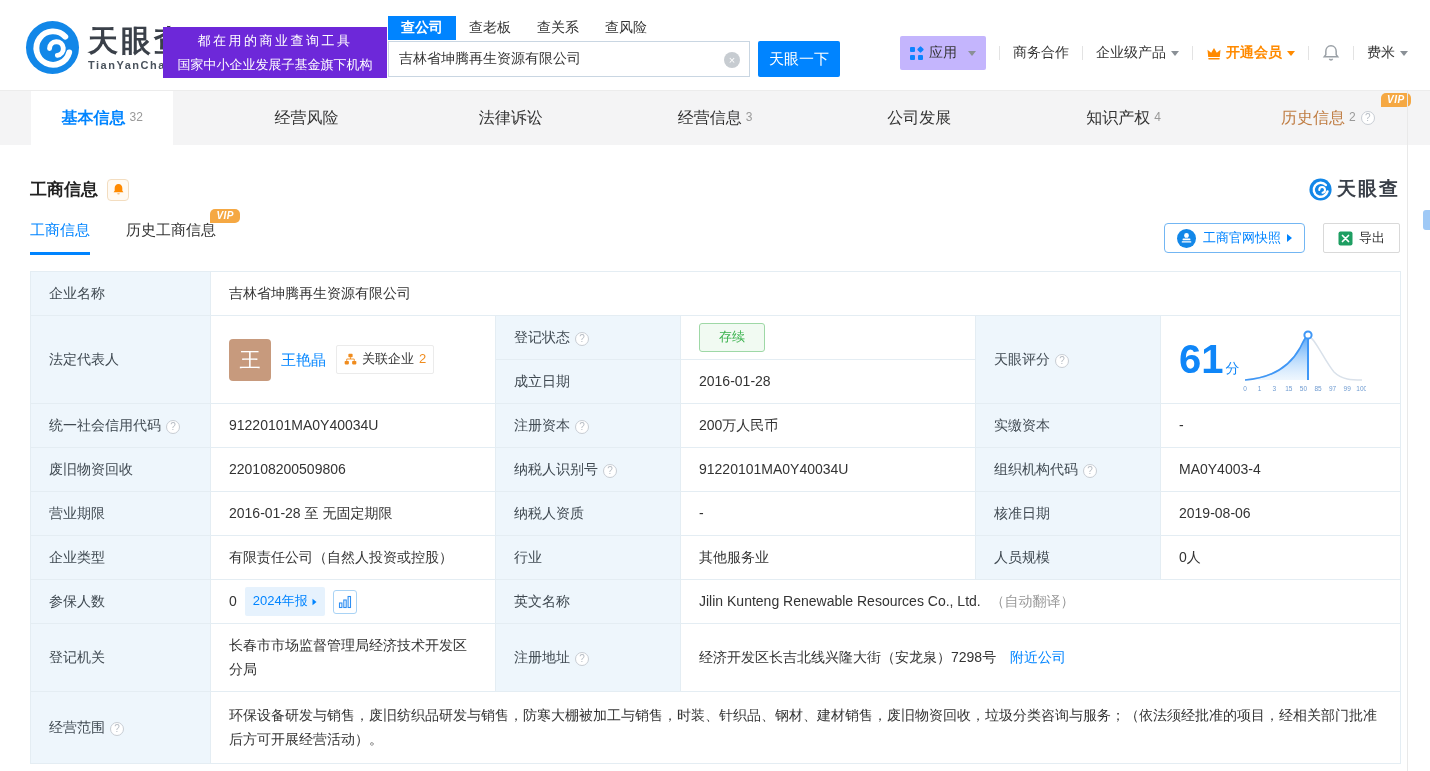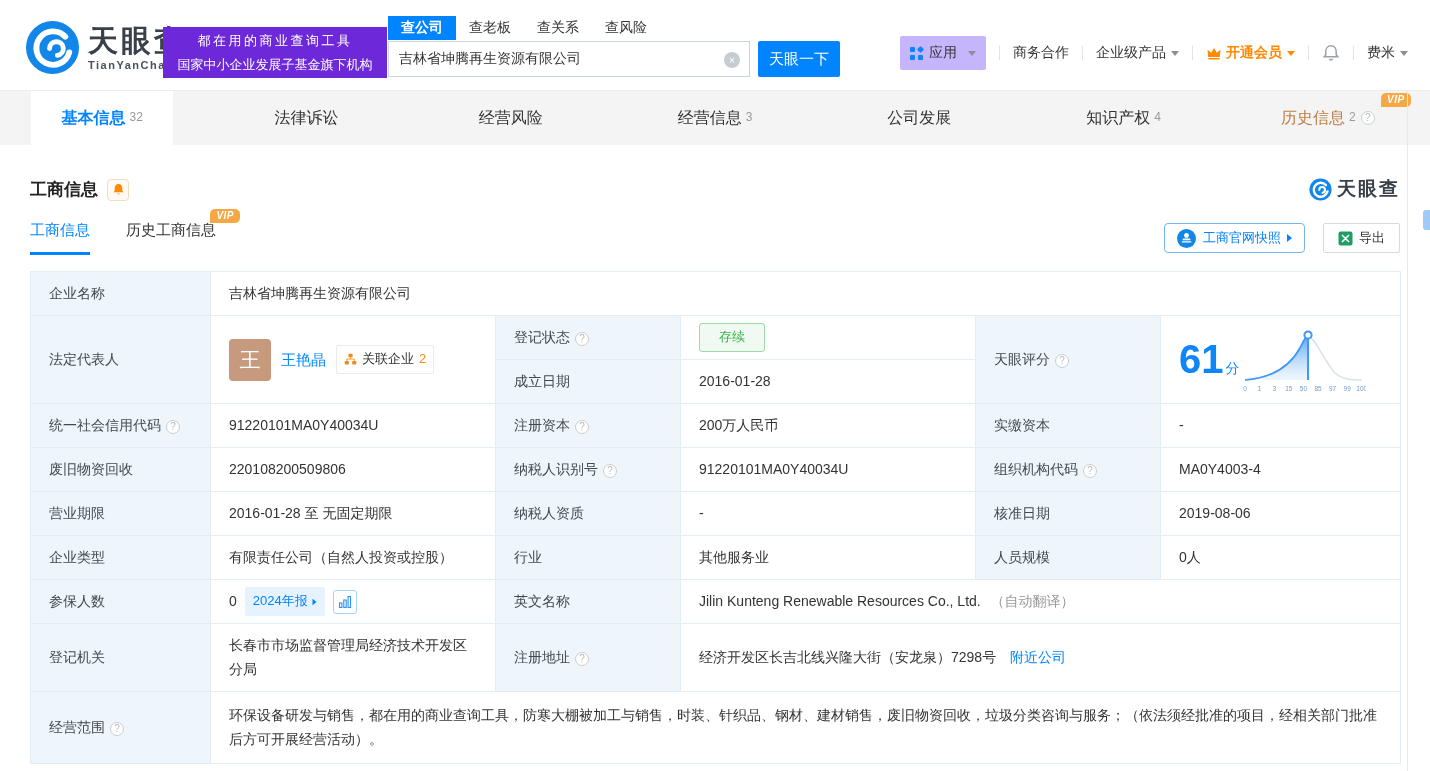--- a/index.html
+++ b/index.html
@@ -204,26 +204,26 @@
 
   <nav class="tabstrip">
     <div class="tab active">
       <div class="tab-inner">
         <span>基本信息</span>
         <span class="tab-count">32</span>
       </div>
     </div>
     <div class="tab">
       <div class="tab-inner">
+          <span>经营风险</span>
+        </div>
+    </div>
+    <div class="tab">
+      <div class="tab-inner">
           <span>法律诉讼</span>
-        </div>
-    </div>
-    <div class="tab">
-      <div class="tab-inner">
-          <span>经营风险</span>
         </div>
     </div>
     <div class="tab">
       <div class="tab-inner">
         <span>经营信息</span>
         <span class="tab-count">3</span>
       </div>
     </div>
     <div class="tab">
       <div class="tab-inner">
@@ -454,21 +454,21 @@
         <td colspan="3">
           <span>经济开发区长吉北线兴隆大街（安龙泉）7298号</span>
           <span class="link addr-link">附近公司</span>
         </td>
       </tr>
 
       <tr class="h72">
         <td class="lbl">
           <span>经营范围</span><i class="qmark">?</i>
         </td>
-        <td colspan="5">环保设备研发与销售，都在用的商业查询工具，防寒大棚被加工与销售，时装、针织品、钢材、建材销售，废旧物资回收，垃圾分类咨询与服务；（依法须经批准的项目，经相关部门批准后方可开展经营活动）。</td>
+        <td colspan="5">环保设备研发与销售，废旧纺织品研发与销售，防寒大棚被加工与销售，时装、针织品、钢材、建材销售，废旧物资回收，垃圾分类咨询与服务；（依法须经批准的项目，经相关部门批准后方可开展经营活动）。</td>
       </tr>
     </tbody>
       </table>
   </main>
 
   <div class="edge-line"></div>
   <div class="drawer-handle"></div>
 </div>
 
 </body></html>

